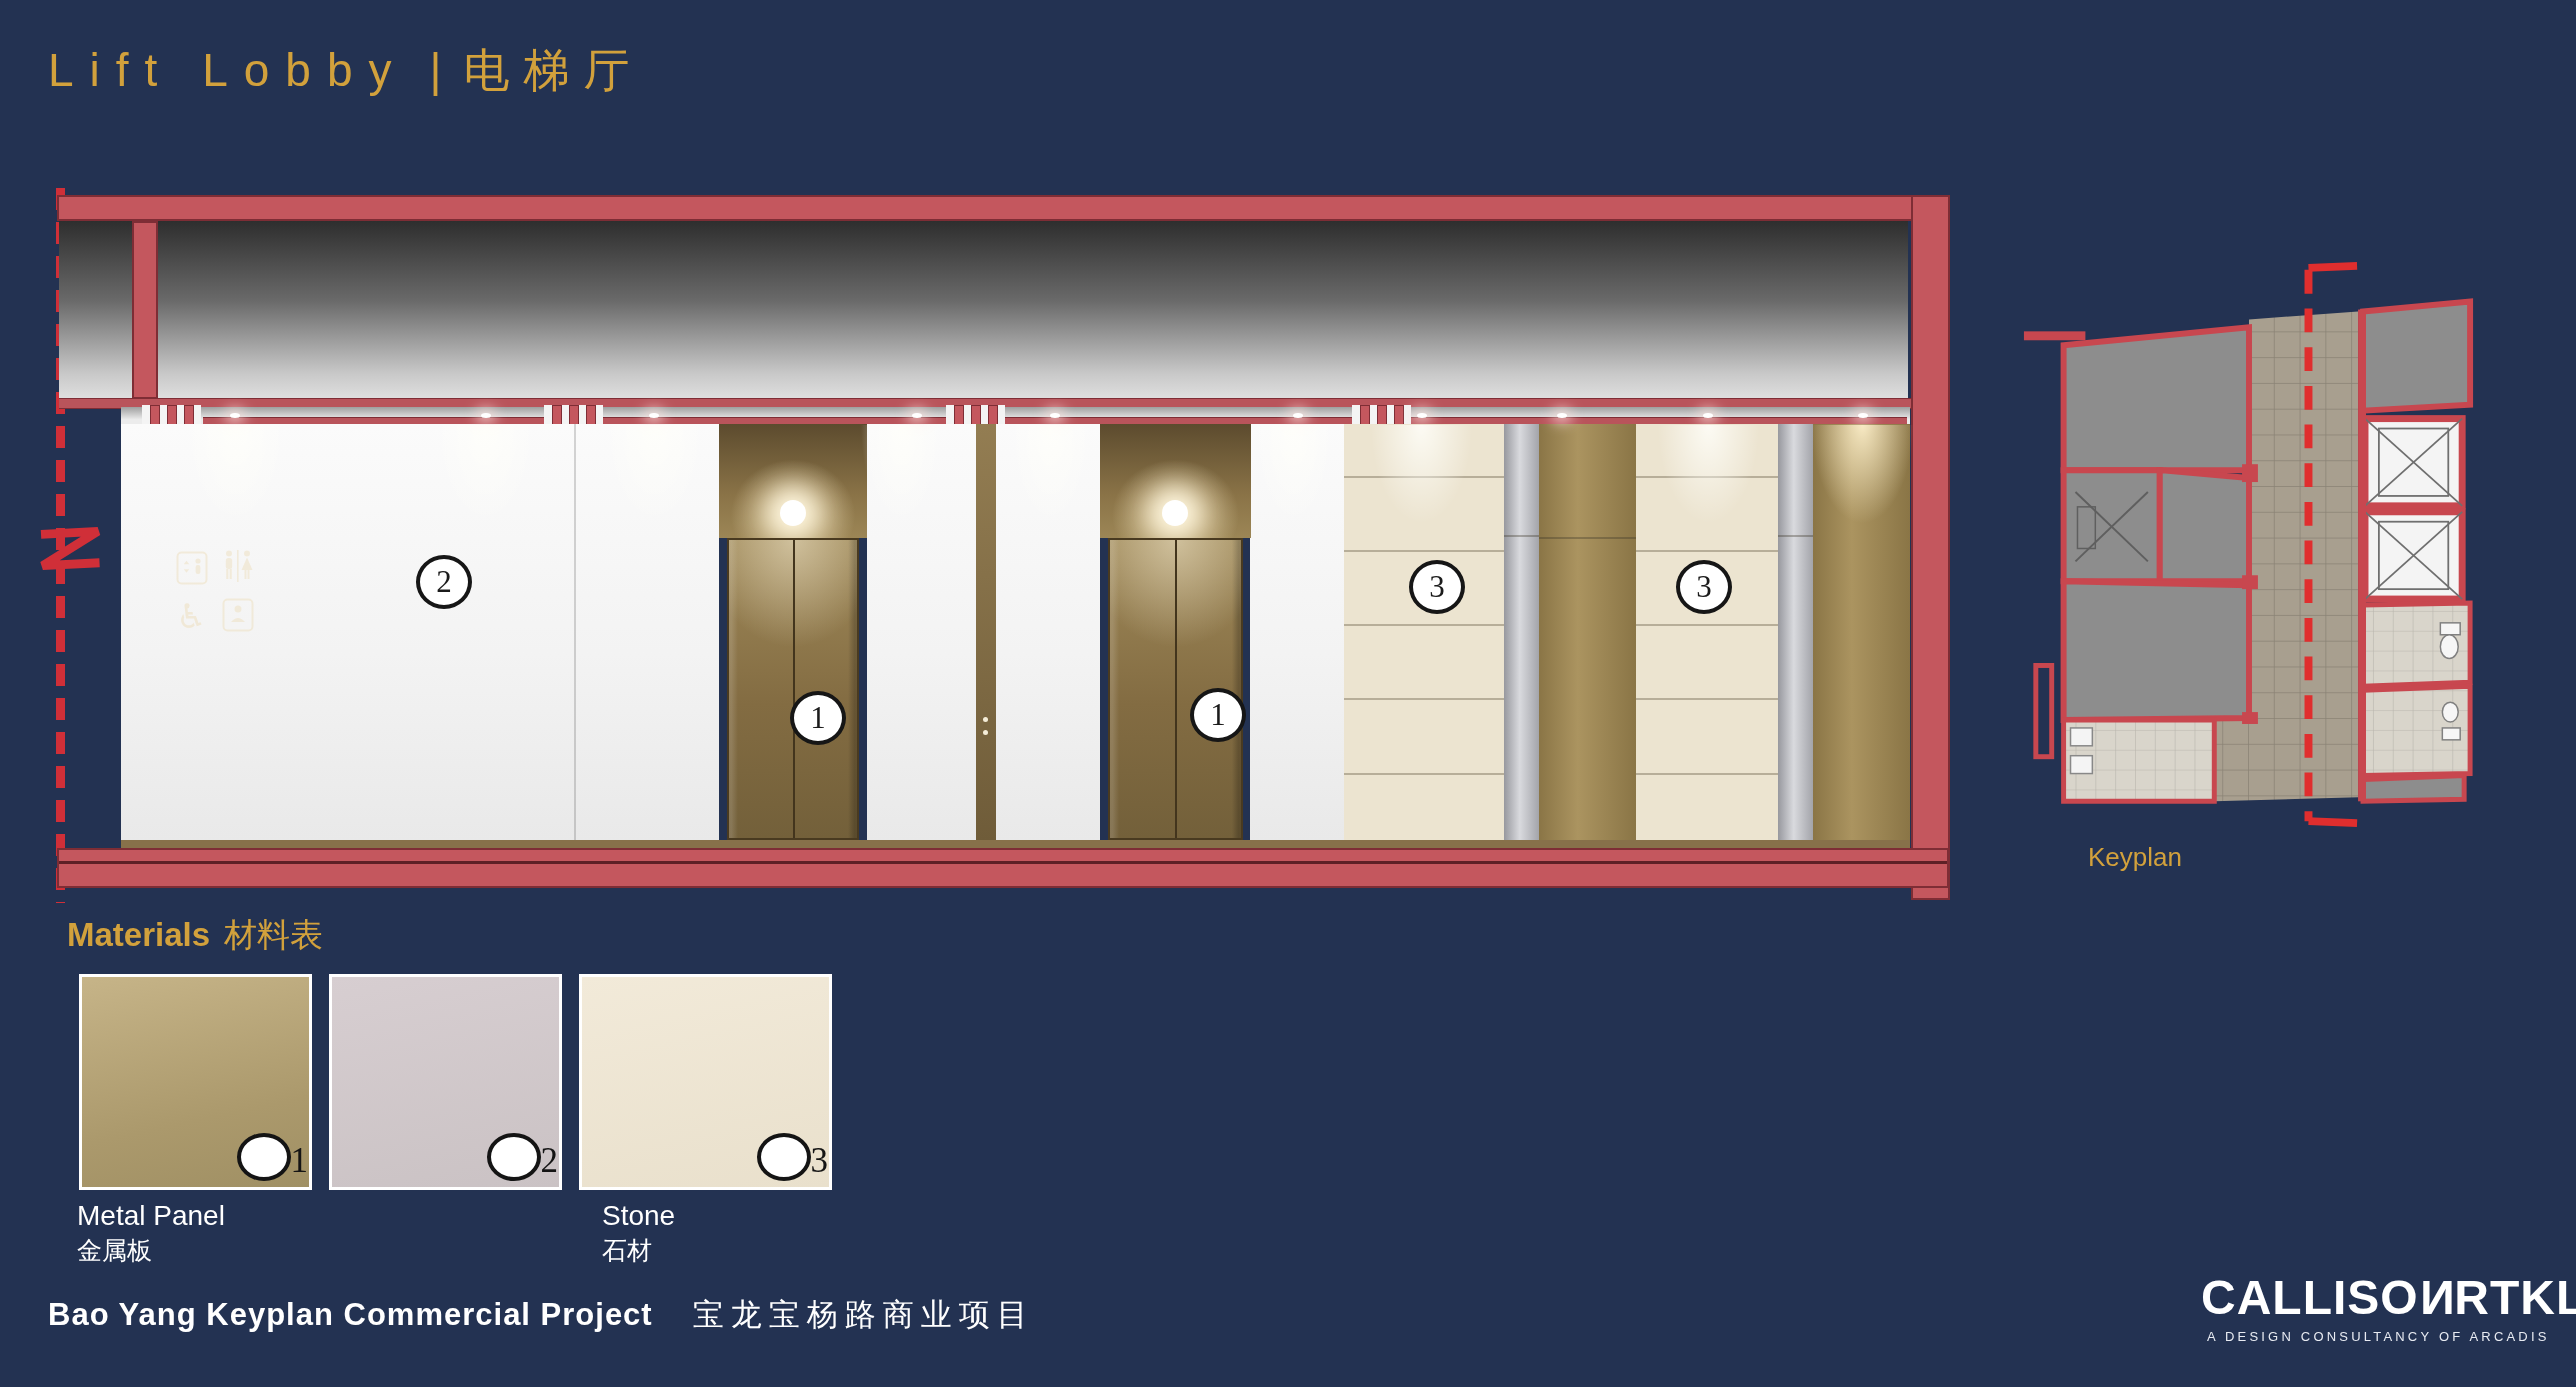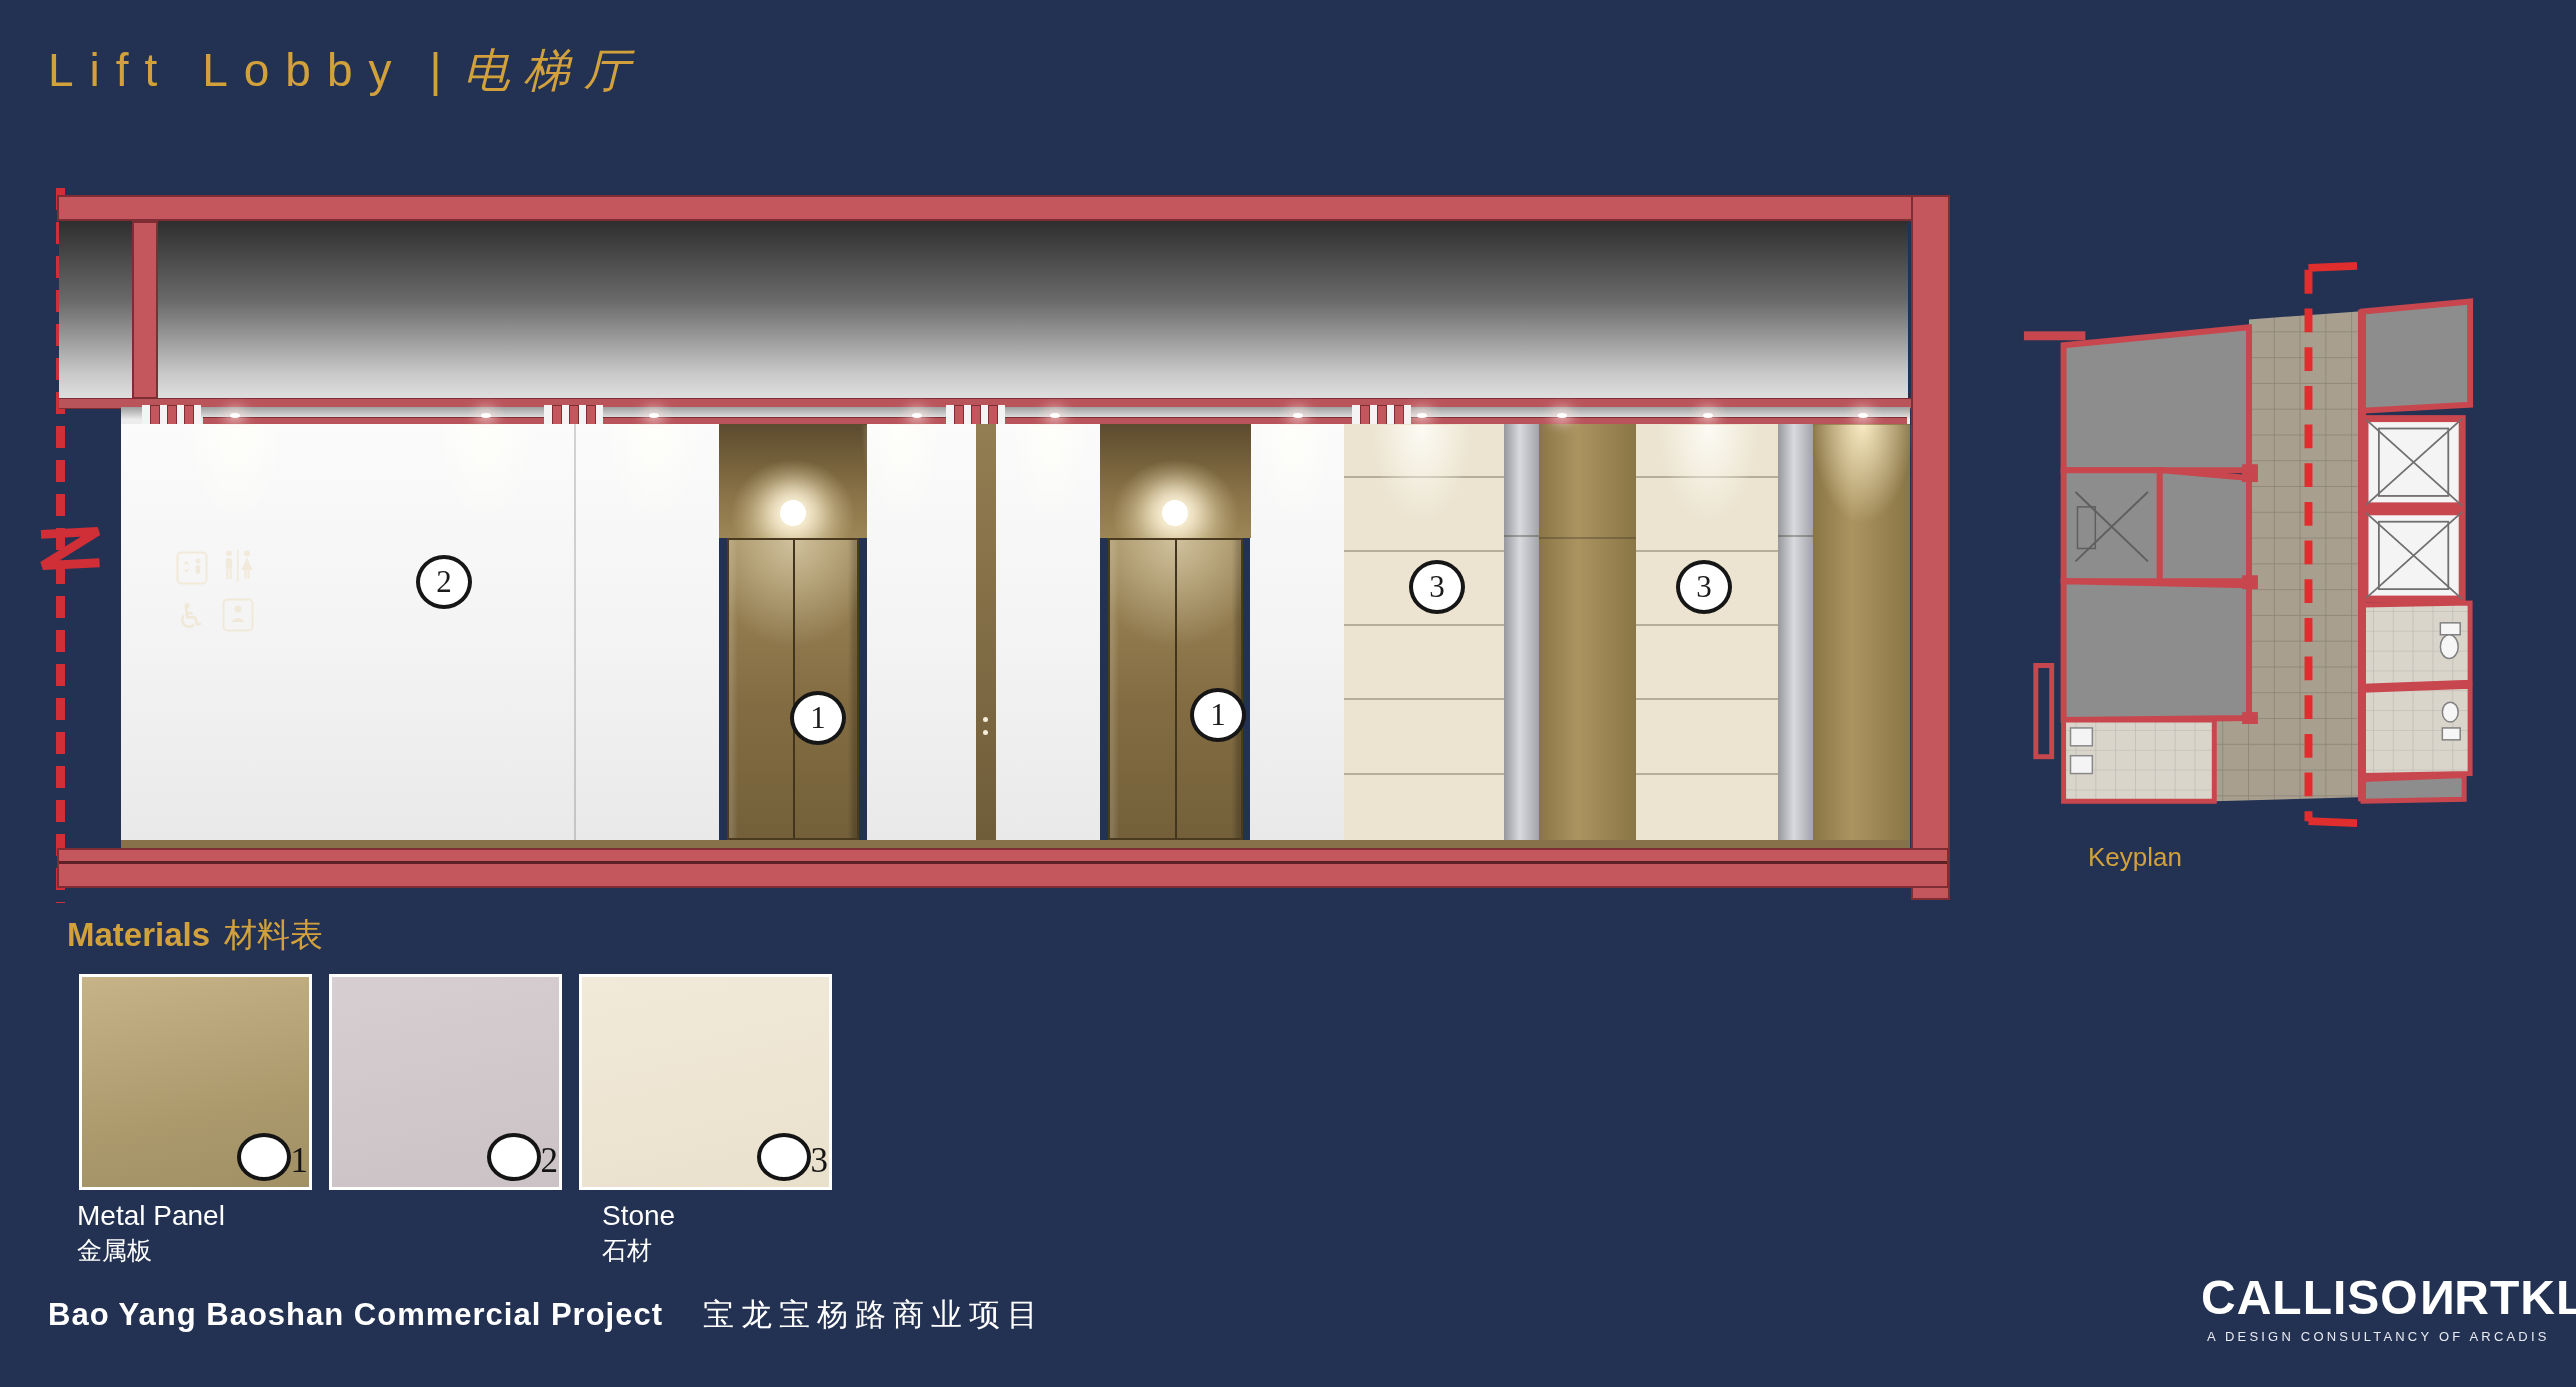--- a/index.html
+++ b/index.html
@@ -4,21 +4,21 @@
 <style>
   html,body{margin:0;padding:0;background:#233252;}
   .slide{position:relative;width:2576px;height:1387px;background:#233252;overflow:hidden;
          font-family:"Liberation Sans",sans-serif;}
   .abs{position:absolute;}
 
   
   .title{position:absolute;left:48px;top:40px;color:#d2a13c;font-size:46px;font-weight:500;
          letter-spacing:16px;white-space:nowrap;}
   .title .sep{margin:0 22px;letter-spacing:0;}
-  .title .zh{letter-spacing:14px;font-style:italic;}
+  .title .zh{letter-spacing:14px;}
 
   
   .elev{position:absolute;inset:0;}
   .redfill{background:#c4575e;border:2px solid #7e2d35;box-sizing:border-box;}
   .dash-line{position:absolute;left:56px;top:188px;width:9px;height:715px;
              background:repeating-linear-gradient(180deg,#d02f38 0 22px,transparent 22px 34px);}
   .band-top{position:absolute;left:57px;top:195px;width:1892px;height:26px;}
   .void-gray{position:absolute;left:59px;top:221px;width:1849px;height:178px;
              background:linear-gradient(180deg,#2e2e2e 0%,#6a6a6a 45%,#c9c9c9 86%,#dfdfdf 100%);}
   .col-tl{position:absolute;left:132px;top:221px;width:26px;height:178px;}
@@ -350,21 +350,21 @@
   <div class="mat-label ml1">
     <div class="mat-name">Metal Panel</div>
     <div class="mat-zh">金属板</div>
   </div>
   <div class="mat-label ml3">
     <div class="mat-name">Stone</div>
     <div class="mat-zh">石材</div>
   </div>
 
   <div class="proj">
-    <span class="en">Bao Yang Baoshan Commercial Project</span><span class="zh">宝龙宝杨路商业项目</span>
+    <span class="en">Bao Yang Keyplan Commercial Project</span><span class="zh">宝龙宝杨路商业项目</span>
   </div>
 
   <div class="logo">
     <div class="logo-main"><span>CALLISO</span><span class="revn">N</span><span>RTKL</span></div>
     <div class="logo-tag">A DESIGN CONSULTANCY OF ARCADIS</div>
   </div>
 
 </div>
 
 

